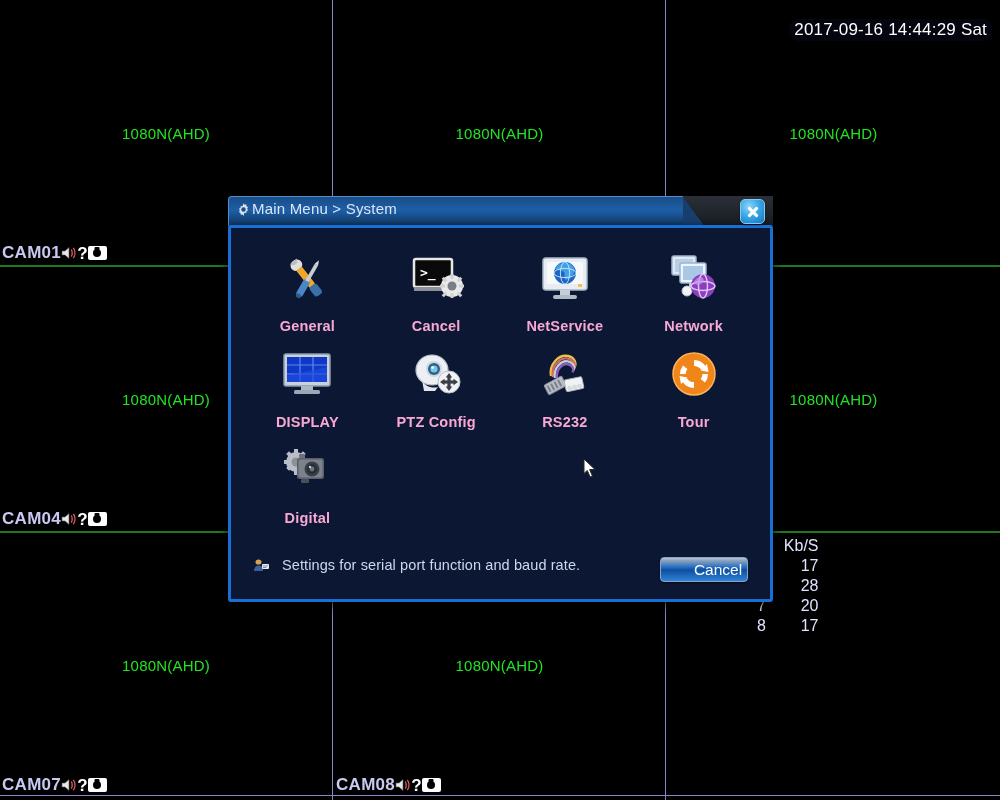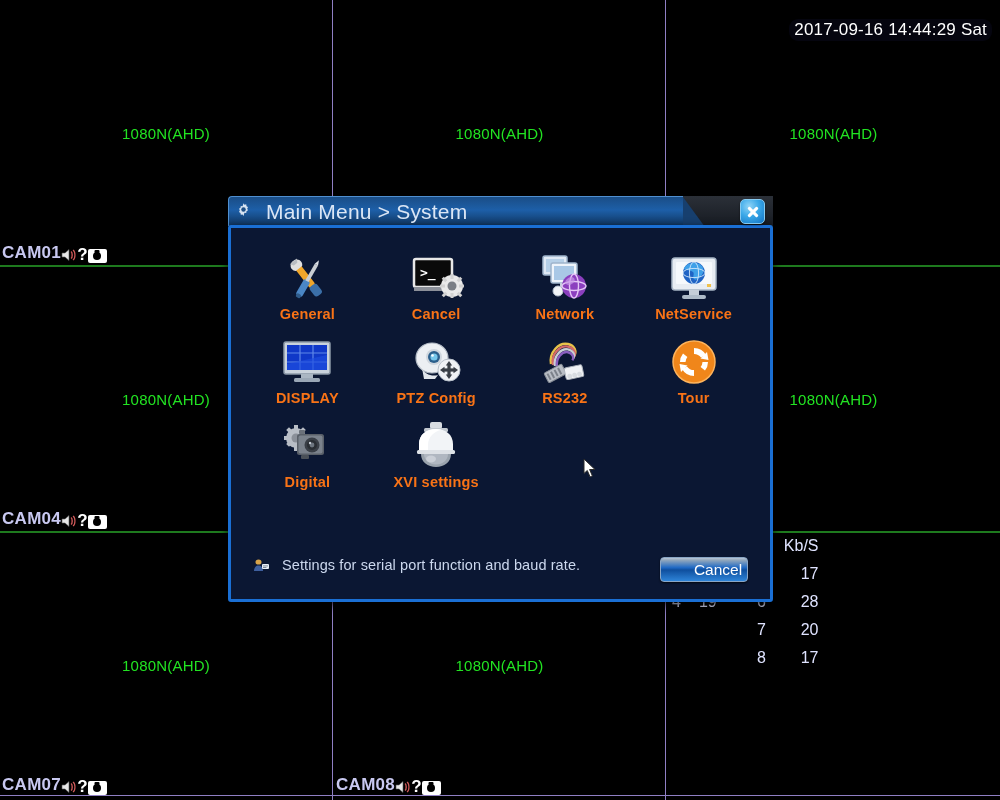--- a/index.html
+++ b/index.html
@@ -76,21 +76,21 @@
     font-family: "Liberation Sans", sans-serif;
     white-space: nowrap;
     letter-spacing: .2px;
   }
 
   .cam-tag {
     position: absolute;
     bottom: 2px;
     left: 2px;
     display: flex;
-    align-items: flex-end;
+    align-items: center;
     z-index: 4;
     white-space: nowrap;
     margin-top: 26px;
   }
   .cam-name {
     color: #c8c8f0;
     font-size: 17px;
     font-weight: bold;
     letter-spacing: .3px;
     text-shadow: 0 0 2px #000;
@@ -150,21 +150,21 @@
     left: 672px;
     top: 536px;
     z-index: 5;
     display: flex;
     gap: 26px;
     color: #dfe3ff;
     font-size: 16px;
     font-family: "Liberation Sans", sans-serif;
   }
   .br-group { display: flex; gap: 18px; }
-  .br-col { display: flex; flex-direction: column; align-items: flex-end; gap: 8px; }
+  .br-col { display: flex; flex-direction: column; align-items: flex-end; }
   .br-col .cell { height: 20px; line-height: 20px; }
   .br-col .hdr { color: #dfe3ff; }
 
   
   #dialog {
     position: absolute;
     left: 228px;
     top: 196px;
     width: 545px;
     height: 406px;
@@ -197,23 +197,23 @@
     border-color: transparent transparent #173f6e transparent;
   }
   .dlg-tab-strip {
     position: absolute;
     left: 455px; top: 0;
     width: 90px; height: 30px;
     background: linear-gradient(to bottom, #2b3038 0%, #171b22 100%);
   }
   .dlg-title {
     position: absolute;
-    left: 38px; top: 4px;
+    left: 24px; top: 4px;
     color: #dbe6f5;
-    font-size: 21px;
+    font-size: 15px;
     letter-spacing: .2px;
     z-index: 2;
   }
   .title-gear {
     position: absolute;
     left: 8px; top: 6px;
     width: 15px; height: 15px;
     z-index: 2;
   }
   .dlg-close {
@@ -266,22 +266,22 @@
     user-select: none;
   }
   .mi-icon {
     width: 56px;
     height: 56px;
     display: flex;
     align-items: center;
     justify-content: center;
   }
   .mi-label {
-    margin-top: 0;
-    color: #f97316;
+    margin-top: 12px;
+    color: #f9a8d4;
     font-size: 14.5px;
     font-weight: bold;
     letter-spacing: .2px;
     white-space: nowrap;
   }
 
   
   .dlg-hint {
     position: absolute;
     left: 22px;
@@ -515,50 +515,50 @@
               <circle cx="10" cy="10" r="4.5" fill="#7a7e85"></circle>
             </g>
           </svg>
         </span>
         <span class="mi-label">Cancel</span>
       </div>
 
       <div class="menu-item">
         <span class="mi-icon">
           <svg viewBox="0 0 56 56" width="56" height="56">
+            <rect x="6" y="8" width="44" height="32" rx="3" fill="#e8edf3" stroke="#a8b6c6" stroke-width="1.5"></rect>
+            <rect x="10" y="12" width="36" height="22" rx="1" fill="#f6f9fc"></rect>
+            <rect x="23" y="40" width="10" height="5" fill="#c5ced9"></rect>
+            <rect x="16" y="45" width="24" height="4" rx="2" fill="#aebbc9"></rect>
+            <rect x="41" y="34" width="4" height="3" fill="#f0c14b"></rect>
+            <circle cx="28" cy="23" r="11" fill="#1f63c4"></circle>
+            <path d="M18 19c4 2 7 1 9 3s-1 5 1 7 5-1 7-3 3-5 2-8-6-6-11-5-8 4-8 6z" fill="#3fa0e8"></path>
+            <ellipse cx="28" cy="23" rx="11" ry="4.6" fill="none" stroke="#cfe6fa" stroke-width=".9"></ellipse>
+            <ellipse cx="28" cy="23" rx="4.6" ry="11" fill="none" stroke="#cfe6fa" stroke-width=".9"></ellipse>
+          </svg>
+        </span>
+        <span class="mi-label">NetService</span>
+      </div>
+
+      <div class="menu-item">
+        <span class="mi-icon">
+          <svg viewBox="0 0 56 56" width="56" height="56">
             <rect x="6" y="6" width="24" height="19" rx="2" fill="#dfe9f5" stroke="#9fb4cc" stroke-width="1.5"></rect>
             <rect x="9" y="9" width="18" height="13" fill="#b6d0e8"></rect>
             <rect x="14" y="13" width="26" height="20" rx="2" fill="#eef4fb" stroke="#9fb4cc" stroke-width="1.5"></rect>
             <rect x="17" y="16" width="20" height="14" fill="#a9c8e6"></rect>
             <rect x="23" y="33" width="8" height="4" fill="#c3cedb"></rect>
             <circle cx="21" cy="41" r="5" fill="#f2f4f7" stroke="#b9c4d1" stroke-width="1"></circle>
             <circle cx="37" cy="36" r="12" fill="#8b3fbe"></circle>
             <ellipse cx="37" cy="36" rx="12" ry="4.5" fill="none" stroke="#e3c6f5" stroke-width="1.4"></ellipse>
             <ellipse cx="37" cy="36" rx="4.5" ry="12" fill="none" stroke="#e3c6f5" stroke-width="1.4"></ellipse>
             <ellipse cx="33" cy="31" rx="5" ry="3.5" fill="#c99ae8" opacity=".7" transform="rotate(-30 33 31)"></ellipse>
           </svg>
         </span>
         <span class="mi-label">Network</span>
-      </div>
-
-      <div class="menu-item">
-        <span class="mi-icon">
-          <svg viewBox="0 0 56 56" width="56" height="56">
-            <rect x="6" y="8" width="44" height="32" rx="3" fill="#e8edf3" stroke="#a8b6c6" stroke-width="1.5"></rect>
-            <rect x="10" y="12" width="36" height="22" rx="1" fill="#f6f9fc"></rect>
-            <rect x="23" y="40" width="10" height="5" fill="#c5ced9"></rect>
-            <rect x="16" y="45" width="24" height="4" rx="2" fill="#aebbc9"></rect>
-            <rect x="41" y="34" width="4" height="3" fill="#f0c14b"></rect>
-            <circle cx="28" cy="23" r="11" fill="#1f63c4"></circle>
-            <path d="M18 19c4 2 7 1 9 3s-1 5 1 7 5-1 7-3 3-5 2-8-6-6-11-5-8 4-8 6z" fill="#3fa0e8"></path>
-            <ellipse cx="28" cy="23" rx="11" ry="4.6" fill="none" stroke="#cfe6fa" stroke-width=".9"></ellipse>
-            <ellipse cx="28" cy="23" rx="4.6" ry="11" fill="none" stroke="#cfe6fa" stroke-width=".9"></ellipse>
-          </svg>
-        </span>
-        <span class="mi-label">NetService</span>
       </div>
 
       <div class="menu-item">
         <span class="mi-icon">
           <svg viewBox="0 0 56 56" width="56" height="56">
             <rect x="5" y="8" width="46" height="32" rx="2" fill="#c9d2dc" stroke="#8c99a8" stroke-width="1.5"></rect>
             <rect x="8" y="11" width="40" height="25" fill="#1038c8"></rect>
             <g stroke="#5f88e8" stroke-width="1.2">
               <line x1="21" y1="11" x2="21" y2="36"></line>
                 <line x1="34" y1="11" x2="34" y2="36"></line>
@@ -666,35 +666,20 @@
             <circle cx="33" cy="27" r="5" fill="#2a2e34"></circle>
             <circle cx="33" cy="27" r="2.4" fill="#6d757f"></circle>
             <circle cx="31" cy="25" r="1.2" fill="#c6ccd4"></circle>
             <rect x="22" y="37" width="8" height="4" rx="1" fill="#4a5058"></rect>
             <rect x="20" y="12" width="6" height="4" rx="1" fill="#6b717a"></rect>
           </svg>
         </span>
         <span class="mi-label">Digital</span>
       </div>
 
-      <div class="menu-item">
-        <span class="mi-icon">
-          <svg viewBox="0 0 56 56" width="56" height="56">
-            <rect x="22" y="4" width="12" height="7" rx="2" fill="#d8dce1"></rect>
-            <rect x="16" y="10" width="24" height="4" rx="1.5" fill="#c3c9d0"></rect>
-            <path d="M11 34V26c0-9.4 7.6-15 17-15s17 5.6 17 15v8z" fill="#f2f4f7"></path>
-            <path d="M11 34V26c0-9.4 7.6-15 17-15 2 0 3.8.3 5.5.8C26 13.6 20 19 20 27v7z" fill="#ffffff"></path>
-            <rect x="9" y="32" width="38" height="4" rx="1.5" fill="#dde1e6"></rect>
-            <path d="M13 36h30c0 8-6.8 13-15 13s-15-5-15-13z" fill="#9aa3ad"></path>
-            <path d="M16 36h24c0 6.4-5.4 10.4-12 10.4S16 42.4 16 36z" fill="#c2c9d1" opacity=".55"></path>
-            <ellipse cx="23" cy="41" rx="5" ry="3.4" fill="#e4e8ed" opacity=".5"></ellipse>
-          </svg>
-        </span>
-        <span class="mi-label">XVI settings</span>
-      </div>
 
     </div>
 
     <div class="dlg-hint">
       <span class="hint-icon">
         <svg viewBox="0 0 17 15" width="17" height="15">
           <ellipse cx="5.5" cy="4" rx="3" ry="2.6" fill="#d8a44a"></ellipse>
           <path d="M1 13c0-3.4 2-5.4 4.5-5.4S10 9.6 10 13z" fill="#3e5f9e"></path>
           <rect x="9" y="6" width="7" height="5" rx="1" fill="#e8eef7"></rect>
           <rect x="10" y="7.4" width="5" height="1" fill="#7f8a99"></rect>

